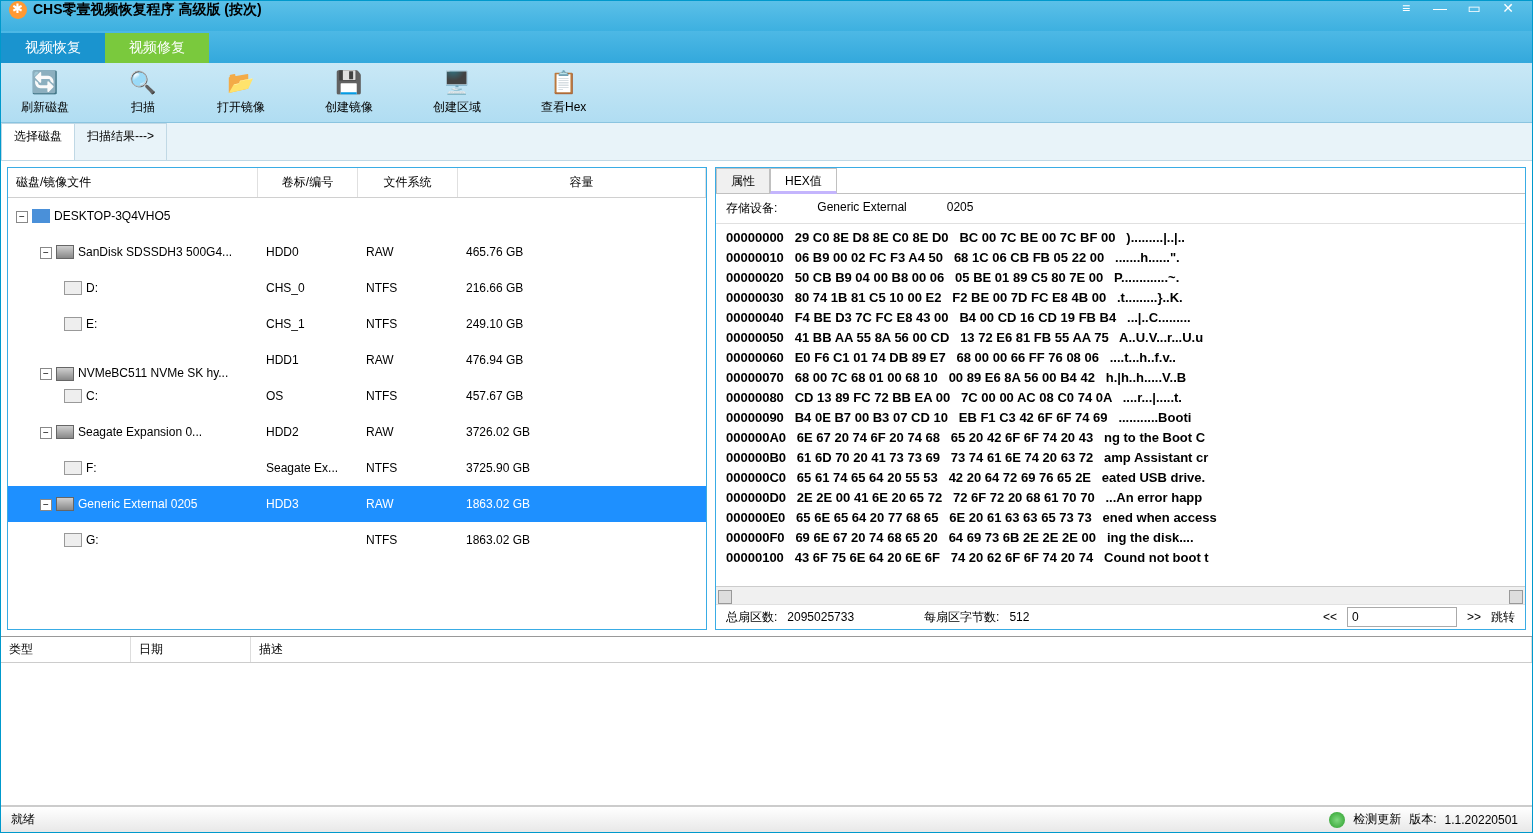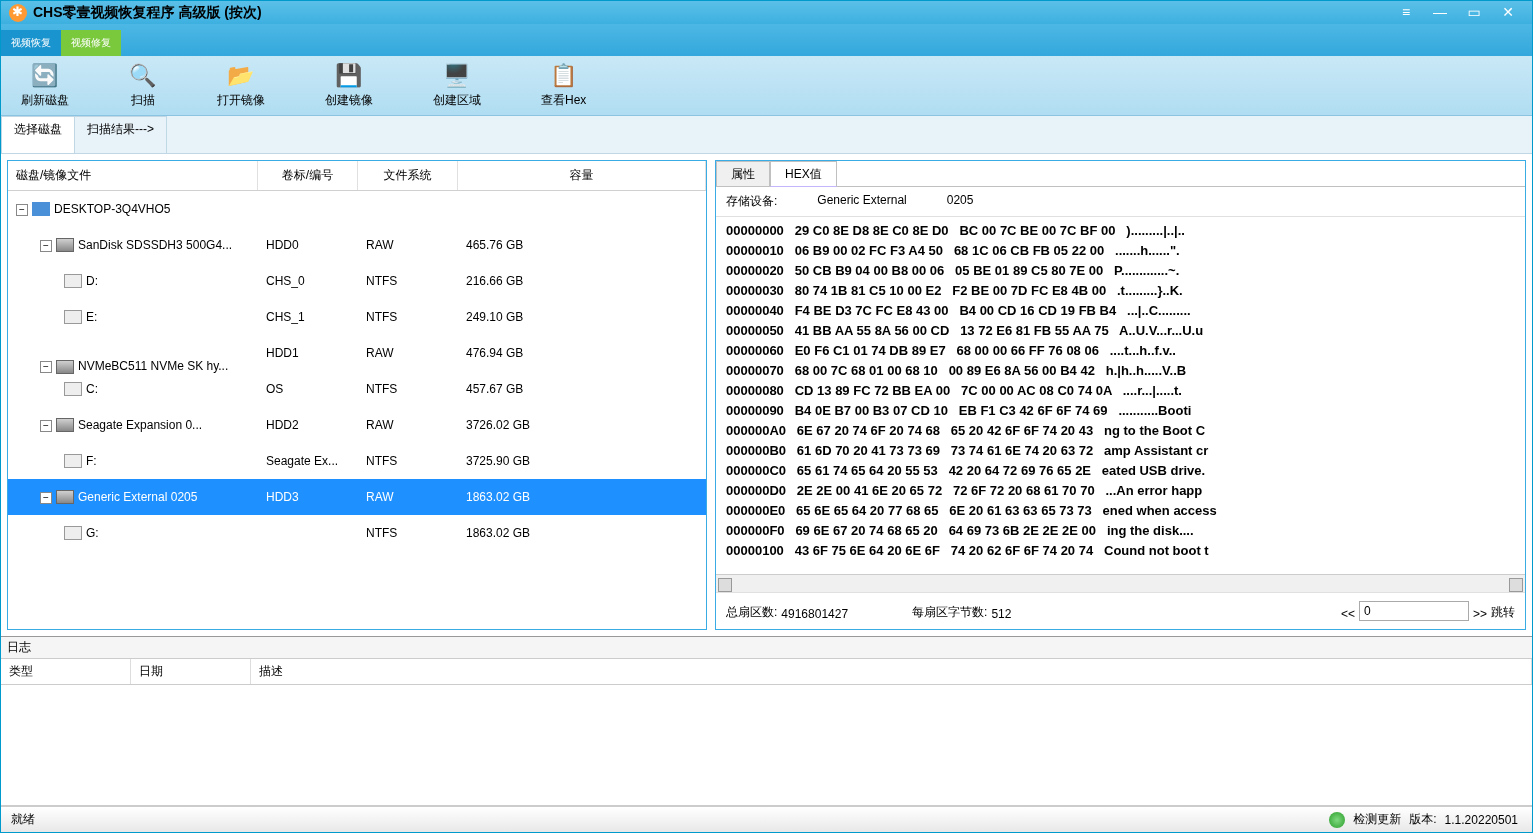--- a/index.html
+++ b/index.html
@@ -1,25 +1,25 @@
 <!DOCTYPE html>
 <html><head>
 <meta charset="utf-8">
 <style>
 *{box-sizing:border-box;margin:0;padding:0;font-family:"Microsoft YaHei",Arial,sans-serif;font-size:12px}
 body{background:#fff;overflow:hidden}
 .window{width:1533px;height:833px;display:flex;flex-direction:column;border:1px solid #0099cc}
-.titlebar{height:23px;background:linear-gradient(#5bc0e8,#3db0e0);display:flex;align-items:center;padding:0 8px;color:#000}
+.titlebar{height:30px;background:linear-gradient(#5bc0e8,#3db0e0);display:flex;padding:0 8px;color:#000}
 .titlebar-icon{width:18px;height:18px;margin-right:6px;background:#ff9933;border-radius:50%;position:relative}
 .titlebar-icon::before{content:"✱";color:#fff;position:absolute;left:3px;top:0;font-size:13px}
 .title-text{font-size:14px;font-weight:bold}
 .titlebar-ctrls{margin-left:auto;display:flex;gap:18px;padding-right:8px}
 .tctrl{width:16px;height:16px;cursor:pointer;color:#fff;font-size:14px;text-align:center;line-height:14px}
 .tabbar{height:32px;background:linear-gradient(#4db8e5,#33a8dc);display:flex;align-items:flex-end}
-.tab{padding:6px 10px;color:#fff;cursor:pointer;font-size:10px}
+.tab{padding:6px 24px;color:#fff;cursor:pointer;font-size:14px}
 .tab.active1{background:#1a94cf}
 .tab.active2{background:#7ac93d}
 .toolbar{height:60px;background:linear-gradient(#c9e8f6,#b0ddf2);display:flex;align-items:center;padding:0 10px;gap:40px;border-bottom:1px solid #8ac4e0}
 .tbtn{display:flex;flex-direction:column;align-items:center;cursor:pointer;padding:4px 10px}
 .tbtn-icon{width:28px;height:28px;margin-bottom:2px;display:flex;align-items:center;justify-content:center;font-size:22px}
 .subtabs{height:38px;background:#e8f3f9;display:flex;border-bottom:1px solid #c0d8e5}
 .subtab{padding:4px 12px;border:1px solid #c0d8e5;border-bottom:none;background:#fff;margin-right:-1px;cursor:pointer}
 .subtab.inactive{background:#e8f3f9}
 .main{flex:1;display:flex;gap:8px;padding:6px;background:#fff;min-height:0}
 .panel{border:1px solid #39ace5;display:flex;flex-direction:column;overflow:hidden}
@@ -32,24 +32,24 @@
 .disk-row{display:flex;height:36px;align-items:center;cursor:pointer}
 .disk-row.selected{background:#1e90ff;color:#fff}
 .dr-c{padding:6px 8px;overflow:hidden;white-space:nowrap;text-overflow:ellipsis}
 .tree-exp{width:12px;height:12px;border:1px solid #888;display:inline-flex;align-items:center;justify-content:center;font-size:10px;line-height:10px;margin-right:4px;cursor:pointer;background:#fff;color:#000}
 .tree-icon{width:18px;height:14px;display:inline-block;margin-right:4px;vertical-align:middle}
 .icon-computer{background:#4a90d9}
 .icon-disk{background:linear-gradient(#d0d0d0,#888);border:1px solid #666}
 .icon-part{background:#eee;border:1px solid #999}
 .right-tabs{display:flex;border-bottom:1px solid #c0c0c0;height:26px;}
 .rtab{padding:4px 14px;border:1px solid #c0c0c0;border-bottom:none;cursor:pointer;background:#f0f0f0}
-.rtab.active{background:#fff;border-bottom:1px solid #c4b5fd;margin-bottom:-1px}
+.rtab.active{background:#fff;border-bottom:3px solid #c4b5fd;margin-bottom:-1px}
 .storage-row{display:flex;padding:6px 10px;border-bottom:1px solid #e0e0e0;gap:40px}
 .hex-area{flex:1;font-family:Liberation Sans, sans-serif;font-size:13px;font-weight:bold;padding:4px 10px;overflow:auto;white-space:pre;line-height:20px}
-.hex-footer{display:flex;align-items:flex-end;padding:8px 10px;gap:4px;border-top:1px solid #e0e0e0}
+.hex-footer{display:flex;align-items:center;padding:2px 10px;gap:10px;border-top:1px solid #e0e0e0}
 .hex-input{width:110px;border:1px solid #aaa;padding:2px 4px}
 .hex-scroll{height:18px;border-top:1px solid #ccc;background:#f0f0f0;position:relative}
 .hex-scroll::before,.hex-scroll::after{content:"";position:absolute;top:3px;width:12px;height:12px;background:#ddd;border:1px solid #999}
 .hex-scroll::before{left:2px}.hex-scroll::after{right:2px}
 .log-section{height:170px;display:flex;flex-direction:column;border-top:1px solid #999}
 .log-title{padding:2px 6px;background:#f5f5f5;border-bottom:1px solid #ccc;font-weight:normal}
 .log-header{display:flex;border-bottom:1px solid #ccc;height:26px;align-items:center}
 .lh-col{padding:4px 8px;border-right:1px solid #ddd}
 .lc1{flex:0 0 130px}.lc2{flex:0 0 120px}.lc3{flex:1}
 .log-body{flex:1;border-bottom:1px solid #ccc}
@@ -205,33 +205,32 @@
 000000A0   6E 67 20 74 6F 20 74 68   65 20 42 6F 6F 74 20 43   ng to the Boot C
 000000B0   61 6D 70 20 41 73 73 69   73 74 61 6E 74 20 63 72   amp Assistant cr
 000000C0   65 61 74 65 64 20 55 53   42 20 64 72 69 76 65 2E   eated USB drive.
 000000D0   2E 2E 00 41 6E 20 65 72   72 6F 72 20 68 61 70 70   ...An error happ
 000000E0   65 6E 65 64 20 77 68 65   6E 20 61 63 63 65 73 73   ened when access
 000000F0   69 6E 67 20 74 68 65 20   64 69 73 6B 2E 2E 2E 00   ing the disk....
 00000100   43 6F 75 6E 64 20 6E 6F   74 20 62 6F 6F 74 20 74   Cound not boot t</div>
       <div class="hex-scroll"></div>
       <div class="hex-footer">
         <span>总扇区数:</span>
-        <span style="margin-right:60px">4916801427</span>
+        <span style="margin-right:60px">2095025733</span>
         <span>每扇区字节数:</span>
         <span style="margin-right:auto">512</span>
         <span style="cursor:pointer">&lt;&lt;</span>
         <input class="hex-input" value="0" style="">
         <span style="cursor:pointer">&gt;&gt;</span>
         <span style="cursor:pointer">跳转</span>
       </div>
     </div>
   </div>
 
   <div class="log-section">
-    <div class="log-title">日志</div>
     <div class="log-header">
       <div class="lh-col lc1">类型</div>
       <div class="lh-col lc2">日期</div>
       <div class="lh-col lc3">描述</div>
     </div>
     <div class="log-body"></div>
   </div>
 
   <div class="statusbar">
     <div class="status-left">就绪</div>

